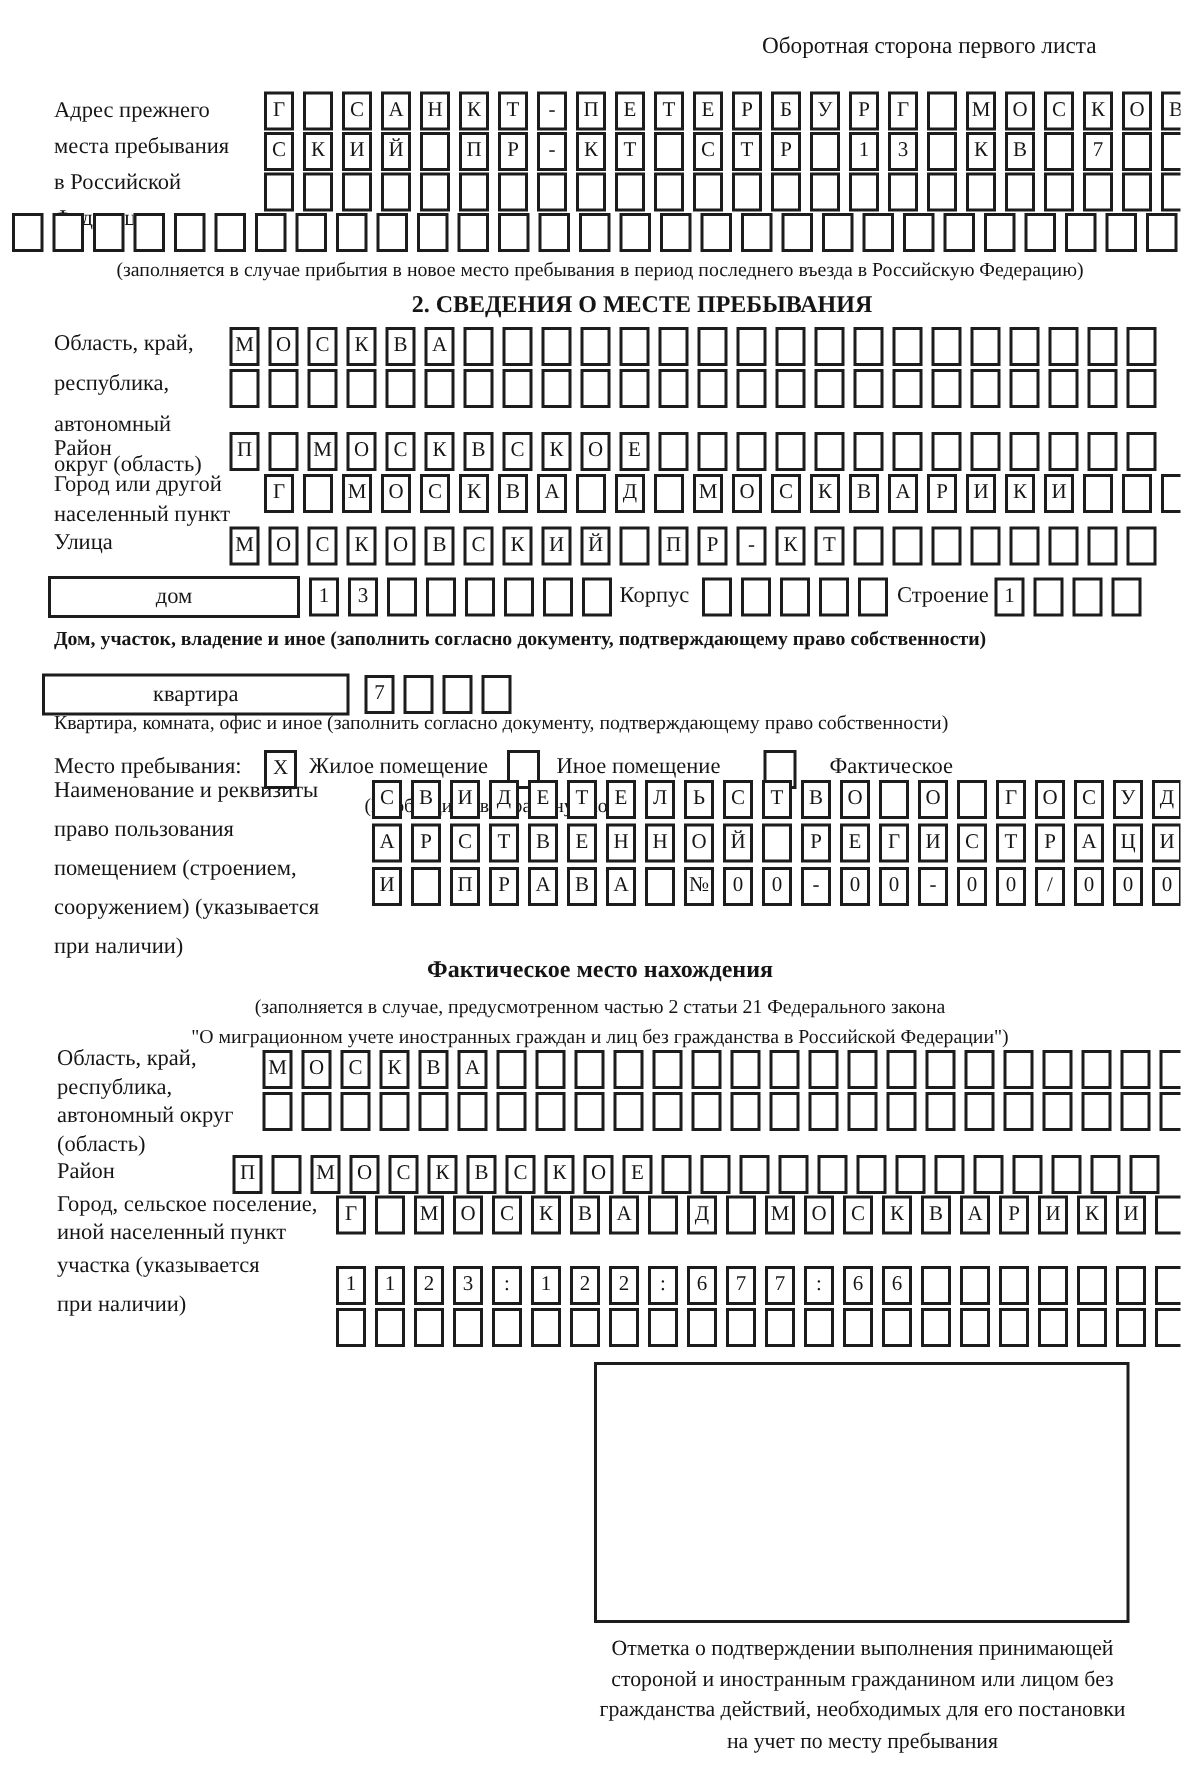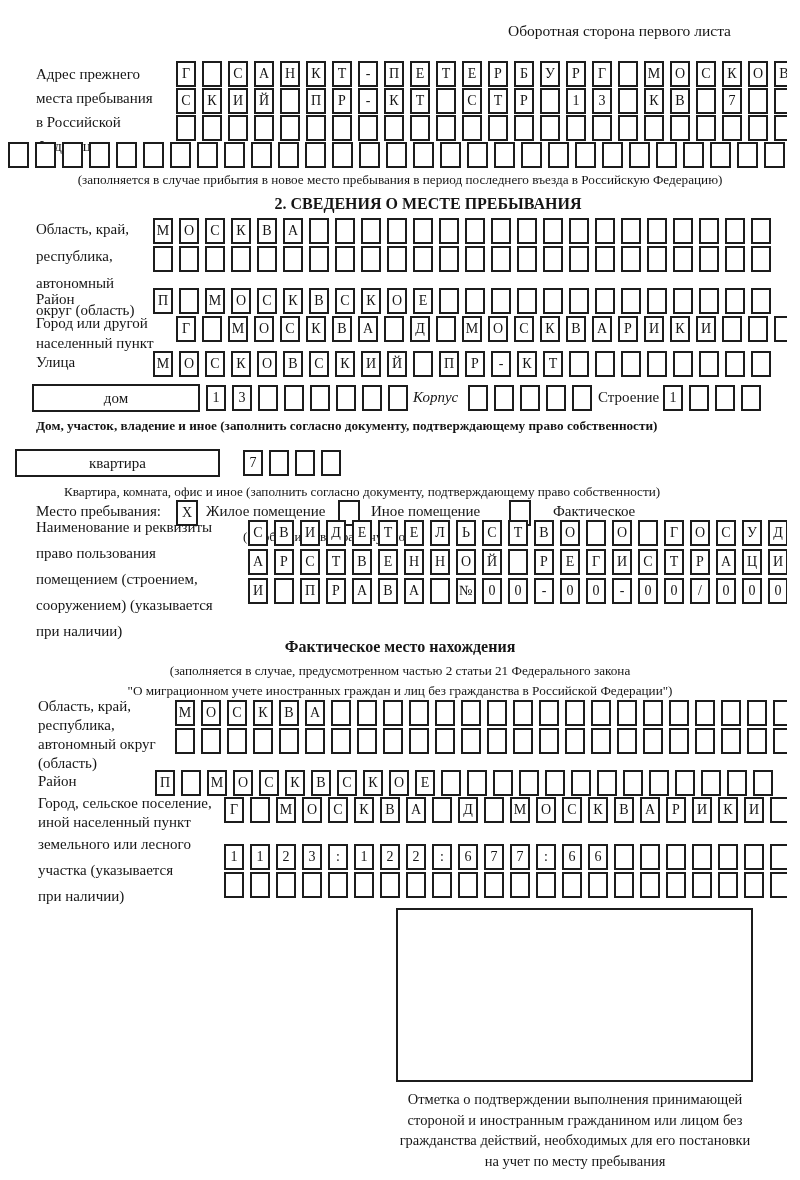--- a/index.html
+++ b/index.html
@@ -296,45 +296,45 @@
   <div class="abs cellrow" style="left:206px;top:385px;">
       <span class="cell">1</span>
       <span class="cell">3</span>
       <span class="cell"></span>
       <span class="cell"></span>
       <span class="cell"></span>
       <span class="cell"></span>
       <span class="cell"></span>
       <span class="cell"></span>
     </div>
-  <div class="abs label" style="left:413px;top:389px;font-style:italic;">Корпус</div>
+  <div class="abs label" style="left:413px;top:389px;">Корпус</div>
   <div class="abs cellrow" style="left:468px;top:385px;">
       <span class="cell"></span>
       <span class="cell"></span>
       <span class="cell"></span>
       <span class="cell"></span>
       <span class="cell"></span>
     </div>
   <div class="abs label" style="left:598px;top:389px;">Строение</div>
   <div class="abs cellrow" style="left:663px;top:385px;">
       <span class="cell">1</span>
       <span class="cell"></span>
       <span class="cell"></span>
       <span class="cell"></span>
     </div>
   <div class="abs note" style="left:36px;top:418px;font-weight:bold;">Дом, участок, владение и иное (заполнить согласно документу, подтверждающему право собственности)</div>
 
-  <div class="abs boxlabel" style="left:15px;top:449px;width:205px;">квартира</div>
+  <div class="abs boxlabel" style="left:28px;top:449px;width:205px;">квартира</div>
   <div class="abs cellrow" style="left:243px;top:450px;">
       <span class="cell">7</span>
       <span class="cell"></span>
       <span class="cell"></span>
       <span class="cell"></span>
     </div>
-  <div class="abs note" style="left:36px;top:484px;margin-left:28px;">Квартира, комната, офис и иное (заполнить согласно документу, подтверждающему право собственности)</div>
+  <div class="abs note" style="left:36px;top:474px;">Квартира, комната, офис и иное (заполнить согласно документу, подтверждающему право собственности)</div>
 
   <div class="abs label" style="left:36px;top:503px;">Место пребывания:</div>
   <div class="abs cell" style="left:176px;top:500px;width:22px;">X</div>
   <div class="abs label" style="left:206px;top:503px;">Жилое помещение</div>
   <div class="abs cell" style="left:338px;top:500px;width:22px;"></div>
   <div class="abs label" style="left:371px;top:503px;">Иное помещение</div>
   <div class="abs cell" style="left:509px;top:500px;width:22px;"></div>
   <div class="abs label" style="left:553px;top:503px;">Фактическое</div>
   <div class="abs note" style="left:243px;top:529px;">(Необходимо выбрать нужное)</div>
 
@@ -531,21 +531,20 @@
       <span class="cell">В</span>
       <span class="cell">А</span>
       <span class="cell">Р</span>
       <span class="cell">И</span>
       <span class="cell">К</span>
       <span class="cell">И</span>
       <span class="cell"></span>
     </div>
 
   <div class="abs label" style="left:38px;top:831px;line-height:26px;">
-      <div class="line">земельного или лесного</div>
       <div class="line">участка (указывается</div>
       <div class="line">при наличии)</div>
     </div>
   <div class="abs cellrow" style="left:224px;top:844px;">
       <span class="cell">1</span>
       <span class="cell">1</span>
       <span class="cell">2</span>
       <span class="cell">3</span>
       <span class="cell">:</span>
       <span class="cell">1</span>

